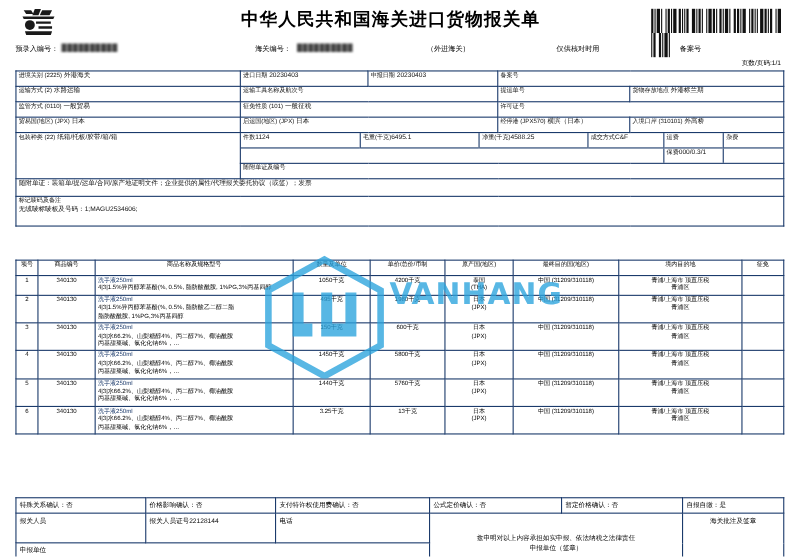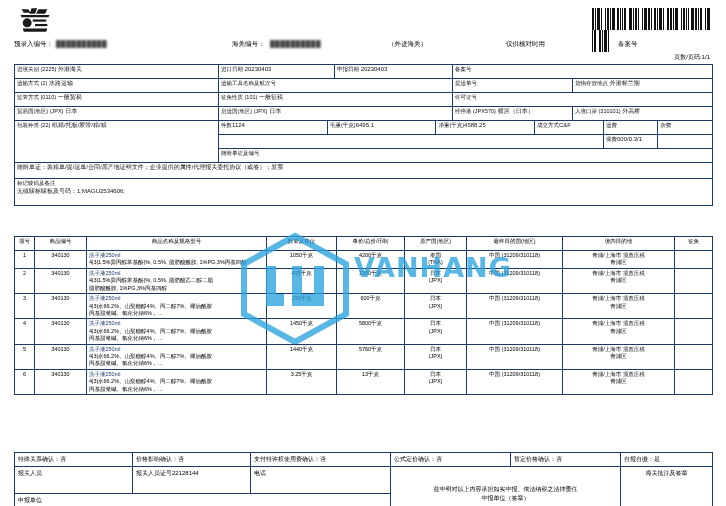--- a/index.html
+++ b/index.html
@@ -103,20 +103,21 @@
         <path d="M6 6 L18 6 L22 12 L10 12 Z"></path>
         <path d="M24 4 L34 4 L30 14 L20 14 Z"></path>
         <path d="M36 6 L52 6 L48 14 L32 14 Z"></path>
         <path d="M4 16 L56 16 L54 20 L6 20 Z"></path>
         <circle cx="16" cy="30" r="8"></circle>
         <path d="M26 24 L50 24 L50 28 L26 28 Z"></path>
         <path d="M30 32 L52 32 L52 36 L30 36 Z"></path>
         <path d="M8 40 L52 40 L50 46 L10 46 Z"></path>
       </g>
     </svg>
+    <div class="doc-title">中华人民共和国海关进口货物报关单</div>
     <div class="barcode">
       <i style="width:2px"></i><i style="width:1px"></i><i style="width:3px"></i><i style="width:1px"></i>
       <i style="width:1px"></i><i style="width:2px"></i><i style="width:1px"></i><i style="width:3px"></i>
       <i style="width:2px"></i><i style="width:1px"></i><i style="width:1px"></i><i style="width:2px"></i>
       <i style="width:3px"></i><i style="width:1px"></i><i style="width:2px"></i><i style="width:1px"></i>
       <i style="width:1px"></i><i style="width:3px"></i><i style="width:2px"></i><i style="width:1px"></i>
       <i style="width:2px"></i><i style="width:1px"></i><i style="width:3px"></i><i style="width:1px"></i>
       <i style="width:2px"></i><i style="width:2px"></i><i style="width:1px"></i><i style="width:3px"></i>
       <i style="width:1px"></i><i style="width:2px"></i><i style="width:1px"></i><i style="width:1px"></i>
       <i style="width:3px"></i><i style="width:2px"></i><i style="width:1px"></i><i style="width:2px"></i>

